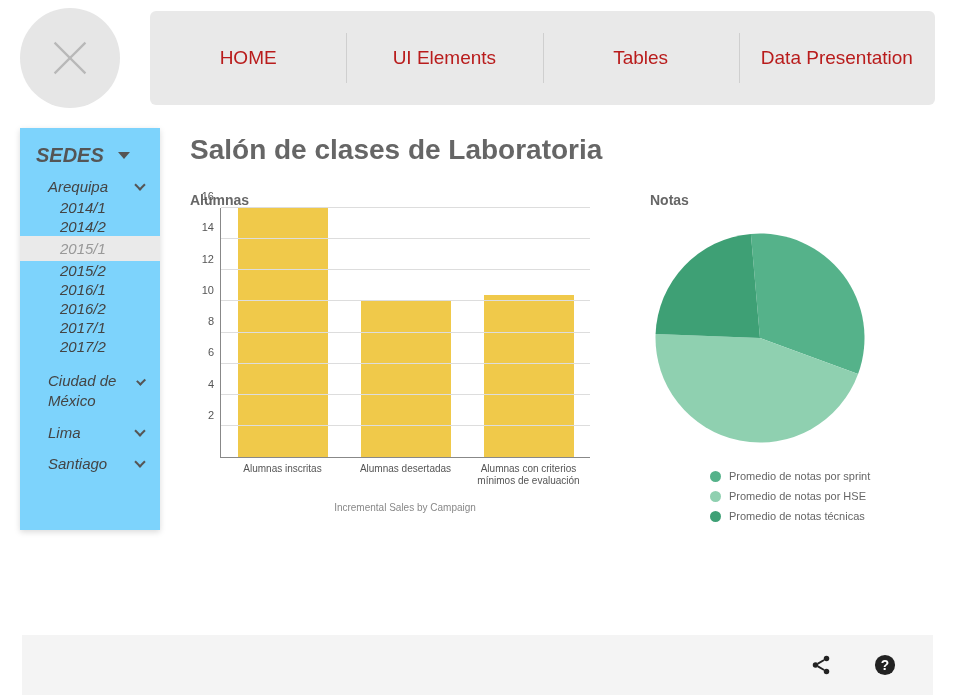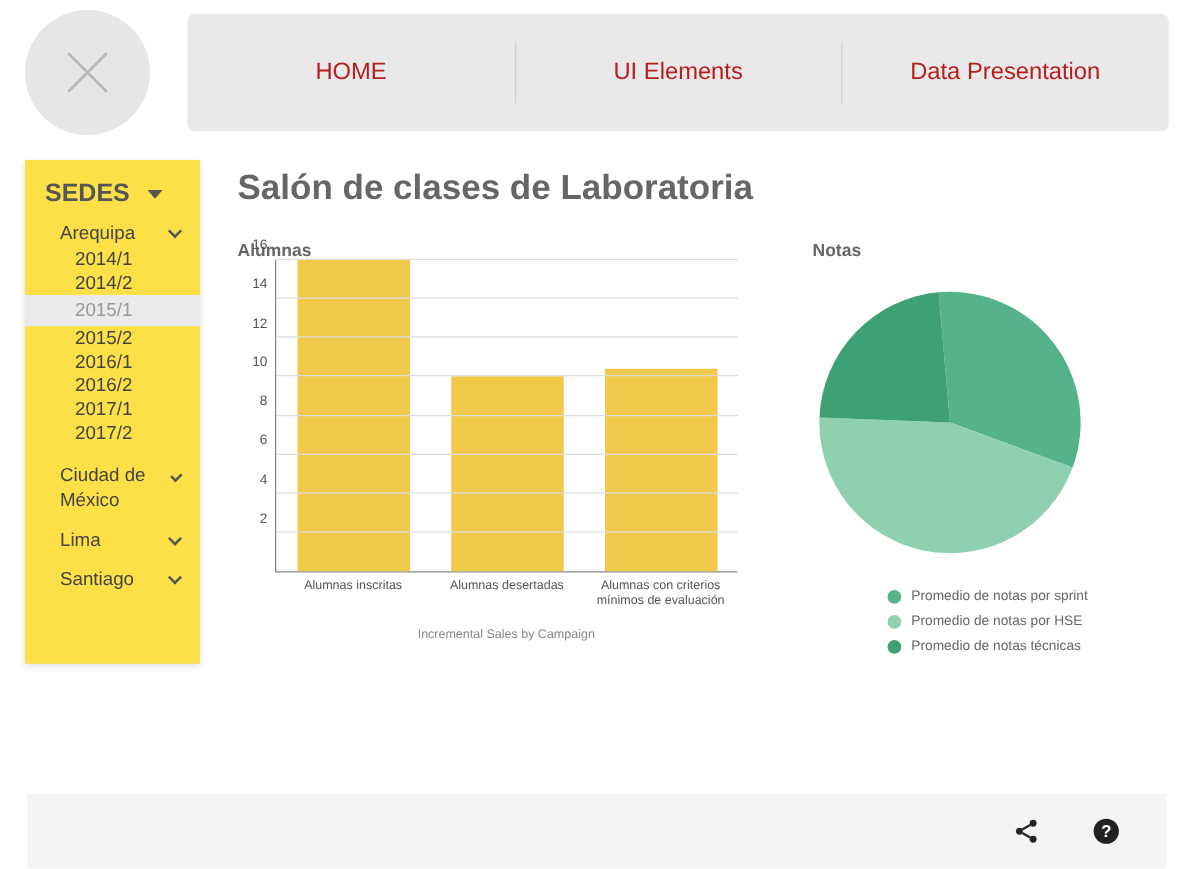--- a/index.html
+++ b/index.html
@@ -57,24 +57,25 @@
       height: 50px;
       background: #cfcfcf;
     }
     .content-row {
       display: flex;
       padding: 20px 20px 0 20px;
       gap: 30px;
     }
     .sidebar {
       width: 140px;
-      background: #fde047;
+      background: #7dd3fc;
       box-shadow: 0 2px 6px rgba(0,0,0,0.15);
       padding: 12px 0;
       flex: 0 0 140px;
+      font-style: italic;
     }
     .sidebar-header {
       font-size: 20px;
       font-weight: 600;
       color: #555;
       padding: 4px 16px 8px 16px;
       display: flex;
       align-items: center;
       gap: 14px;
       cursor: pointer;
@@ -251,20 +252,21 @@
 <div class="topbar">
   <div class="logo">
     <svg viewBox="0 0 40 40">
       <line x1="6" y1="6" x2="34" y2="34" stroke="#b8b8b8" stroke-width="2"></line>
       <line x1="34" y1="6" x2="6" y2="34" stroke="#b8b8b8" stroke-width="2"></line>
     </svg>
   </div>
   <div class="navbar">
     <div class="nav-item">HOME</div>
     <div class="nav-item">UI Elements</div>
+    <div class="nav-item">Tables</div>
     <div class="nav-item">Data Presentation</div>
   </div>
 </div>
 
 <div class="content-row">
 
   <div class="sidebar">
     <div class="sidebar-header">
       <span>SEDES</span>
       <span class="caret-down"></span>

